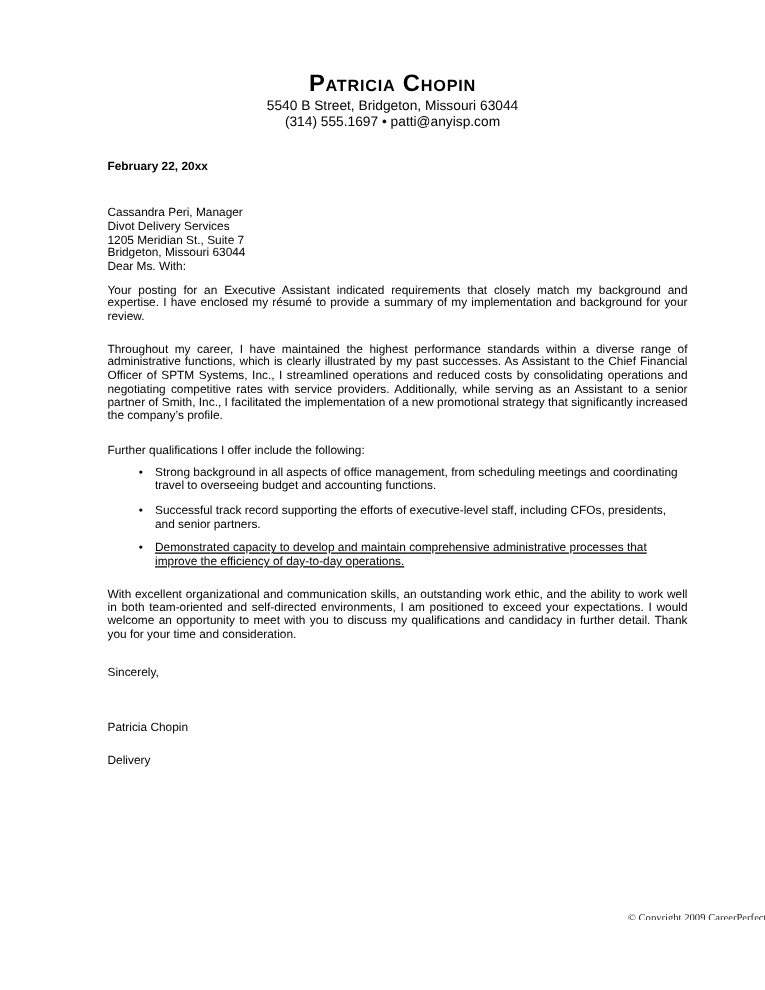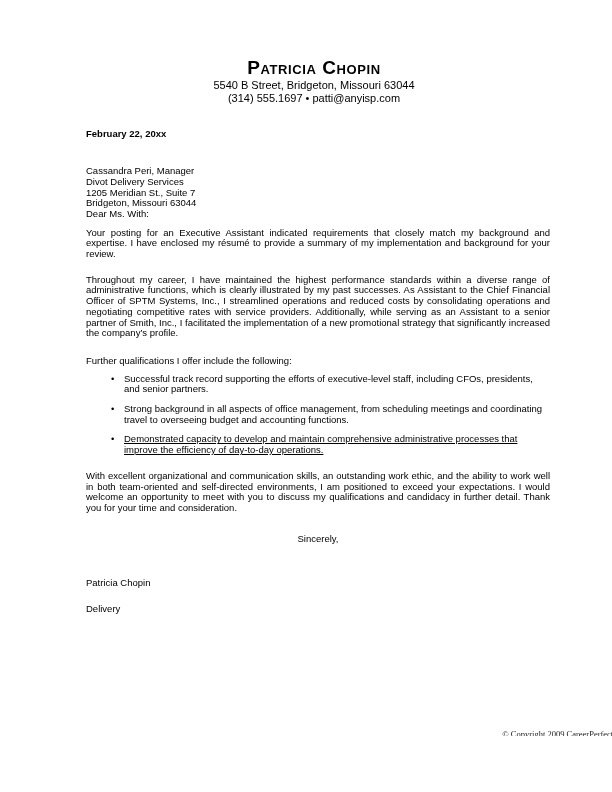--- a/index.html
+++ b/index.html
@@ -41,21 +41,21 @@
     max-width: 448px;
   }
   ul.qual-list li:last-child { margin-bottom: 0; text-decoration: underline; }
   ul.qual-list li::before {
     content: "\2022";
     position: absolute;
     left: 0;
     top: 0;
   }
   .p3 { margin-bottom: 20px; }
-  .valediction-line { margin-bottom: 34px; text-align: center; }
+  .valediction-line { margin-bottom: 34px; }
   .signature-name { margin-bottom: 15px; }
   .page-footer {
     position: absolute;
     top: 729px;
     left: 0;
     width: 100%;
     text-align: right;
     font-family: "Liberation Serif", serif;
     font-size: 8.5px;
     line-height: 10px;
@@ -87,22 +87,22 @@
 
     <div class="salutation-line">Dear Ms. With:</div>
 
     <p class="body-par p1">Your posting for an Executive Assistant indicated requirements that closely match my background and expertise. I have enclosed my résumé to provide a summary of my implementation and background for your review.</p>
 
     <p class="body-par p2">Throughout my career, I have maintained the highest performance standards within a diverse range of administrative functions, which is clearly illustrated by my past successes. As Assistant to the Chief Financial Officer of SPTM Systems, Inc., I streamlined operations and reduced costs by consolidating operations and negotiating competitive rates with service providers. Additionally, while serving as an Assistant to a senior partner of Smith, Inc., I facilitated the implementation of a new promotional strategy that significantly increased the company’s profile.</p>
 
     <p class="bullets-intro">Further qualifications I offer include the following:</p>
 
     <ul class="qual-list">
+      <li><span>Strong background in all aspects of office management, from scheduling meetings and coordinating travel to overseeing budget and accounting functions.</span></li>
       <li><span>Successful track record supporting the efforts of executive-level staff, including CFOs, presidents, and senior partners.</span></li>
-      <li><span>Strong background in all aspects of office management, from scheduling meetings and coordinating travel to overseeing budget and accounting functions.</span></li>
       <li><span>Demonstrated capacity to develop and maintain comprehensive administrative processes that improve the efficiency of day-to-day operations.</span></li>
     </ul>
 
     <p class="body-par p3">With excellent organizational and communication skills, an outstanding work ethic, and the ability to work well in both team-oriented and self-directed environments, I am positioned to exceed your expectations. I would welcome an opportunity to meet with you to discuss my qualifications and candidacy in further detail. Thank you for your time and consideration.</p>
 
     <div class="valediction-line">Sincerely,</div>
 
     <div class="signature-name">Patricia Chopin</div>
 
     <div>Delivery</div>

